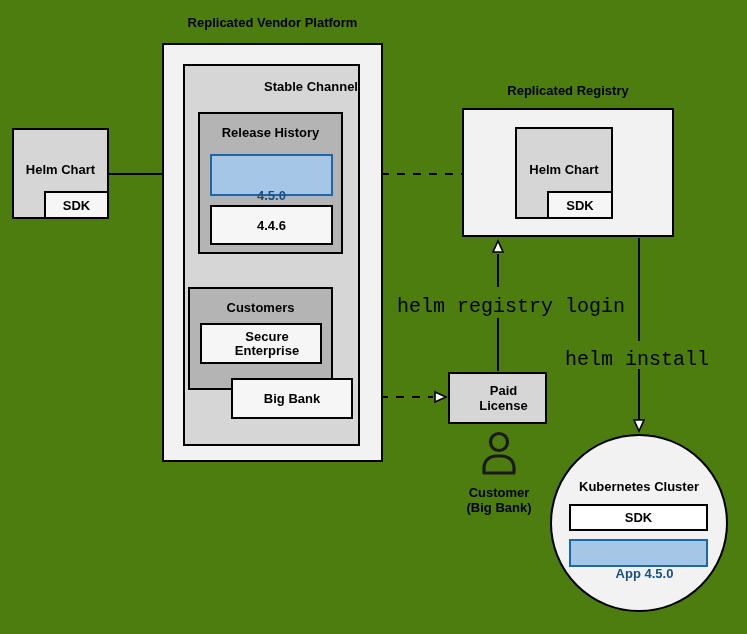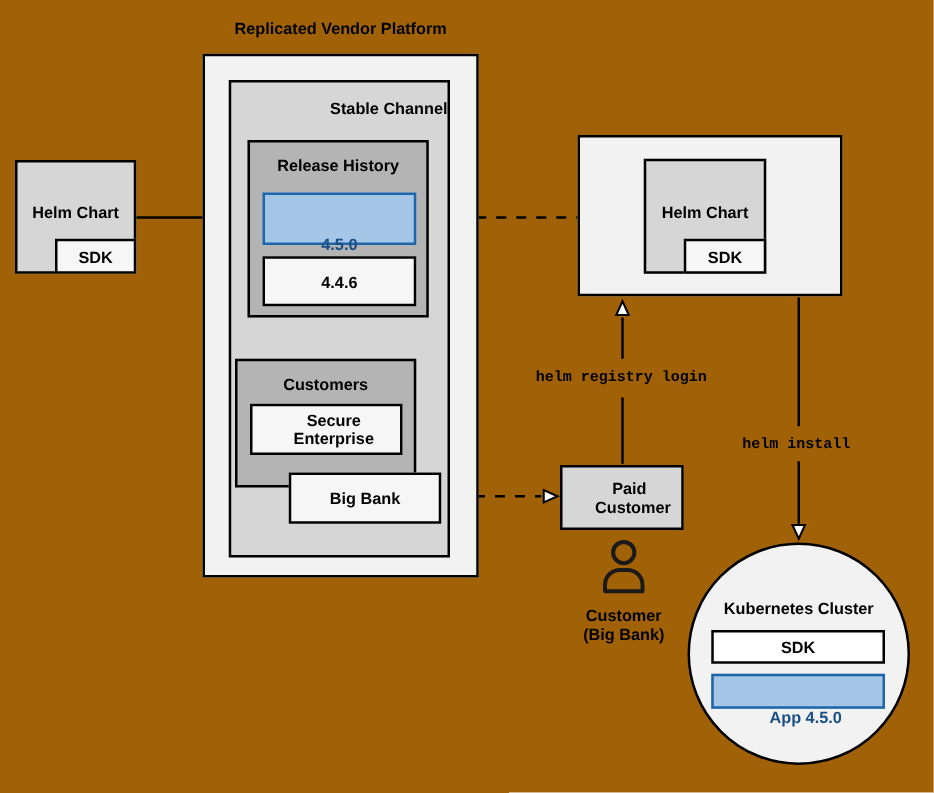--- a/index.html
+++ b/index.html
@@ -5,21 +5,21 @@
   html, body {
     margin: 0;
     padding: 0;
     background: #ffffff;
     font-family: "Liberation Sans", sans-serif;
   }
   .canvas {
     position: relative;
     width: 747px;
     height: 634px;
-    background: #a16207;
+    background: #4d7c0f;
     overflow: hidden;
   }
   .box {
     position: absolute;
     box-sizing: border-box;
     border: 2px solid #000;
   }
   .fill-light   { background: var(--box-light, #f2f2f2); }
   .fill-lighter { background: var(--box-lighter, #f6f6f6); }
   .fill-medium  { background: var(--box-medium, #d6d6d6); }
@@ -41,22 +41,22 @@
   .lbl.wrap { white-space: normal; margin-left: 12px; }
   .blue-text { color: var(--accent-blue-text, #1a4f84); margin-top: 40px; }
   .center-xy {
     display: flex;
     align-items: center;
     justify-content: center;
   }
   .mono {
     position: absolute;
     font-family: "Liberation Mono", monospace;
-    font-weight: bold;
-    font-size: 12px;
+    font-weight: normal;
+    font-size: 20px;
     color: #000;
     text-align: center;
     white-space: nowrap;
   }
   .connectors {
     position: absolute;
     left: 0; top: 0;
     width: 747px; height: 634px;
     pointer-events: none;
   }
@@ -136,36 +136,37 @@
     </div>
   </div>
 
   <div class="box fill-medium" style="left:12px; top:128px; width:97px; height:91px;">
     <div class="lbl" style="left:0; top:32px; width:93px;">Helm Chart</div>
     <div class="box fill-lighter center-xy" style="left:30px; top:61px; width:65px; height:28px;">
       <span class="lbl" style="position:static;">SDK</span>
     </div>
   </div>
 
+  <div class="lbl" style="left:462px; top:83px; width:212px;">Replicated Registry</div>
 
   <div class="box fill-light" style="left:462px; top:108px; width:212px; height:129px;">
     <div class="box fill-medium" style="left:51px; top:17px; width:98px; height:92px;">
       <div class="lbl" style="left:0; top:33px; width:94px;">Helm Chart</div>
       <div class="box fill-lighter center-xy" style="left:30px; top:62px; width:66px; height:28px;">
         <span class="lbl" style="position:static;">SDK</span>
       </div>
     </div>
   </div>
 
   <div class="mono" style="left:397px; top:295px; width:200px;">helm registry login</div>
 
   <div class="mono" style="left:537px; top:348px; width:200px;">helm install</div>
 
   <div class="box fill-medium center-xy" style="left:448px; top:372px; width:99px; height:52px;">
-    <span class="lbl wrap" style="position:static; width:55px; line-height:15px;">Paid Customer</span>
+    <span class="lbl wrap" style="position:static; width:55px; line-height:15px;">Paid License</span>
   </div>
 
   <svg class="person-svg" viewBox="0 0 44 50">
     <circle cx="22" cy="15" r="8.5" fill="none" stroke="#1a1a1a" stroke-width="3.2"></circle>
     <path d="M7 46 L7 41 C7 33.5 13 29 19 29 L25 29 C31 29 37 33.5 37 41 L37 46 Z" fill="none" stroke="#1a1a1a" stroke-width="3.2" stroke-linejoin="round" stroke-linecap="round"></path>
   </svg>
   <div class="lbl" style="left:454px; top:485px; width:90px;">Customer</div>
   <div class="lbl" style="left:454px; top:500px; width:90px;">(Big Bank)</div>
 
   <div class="circle fill-light" style="left:550px; top:434px; width:178px; height:178px;">

